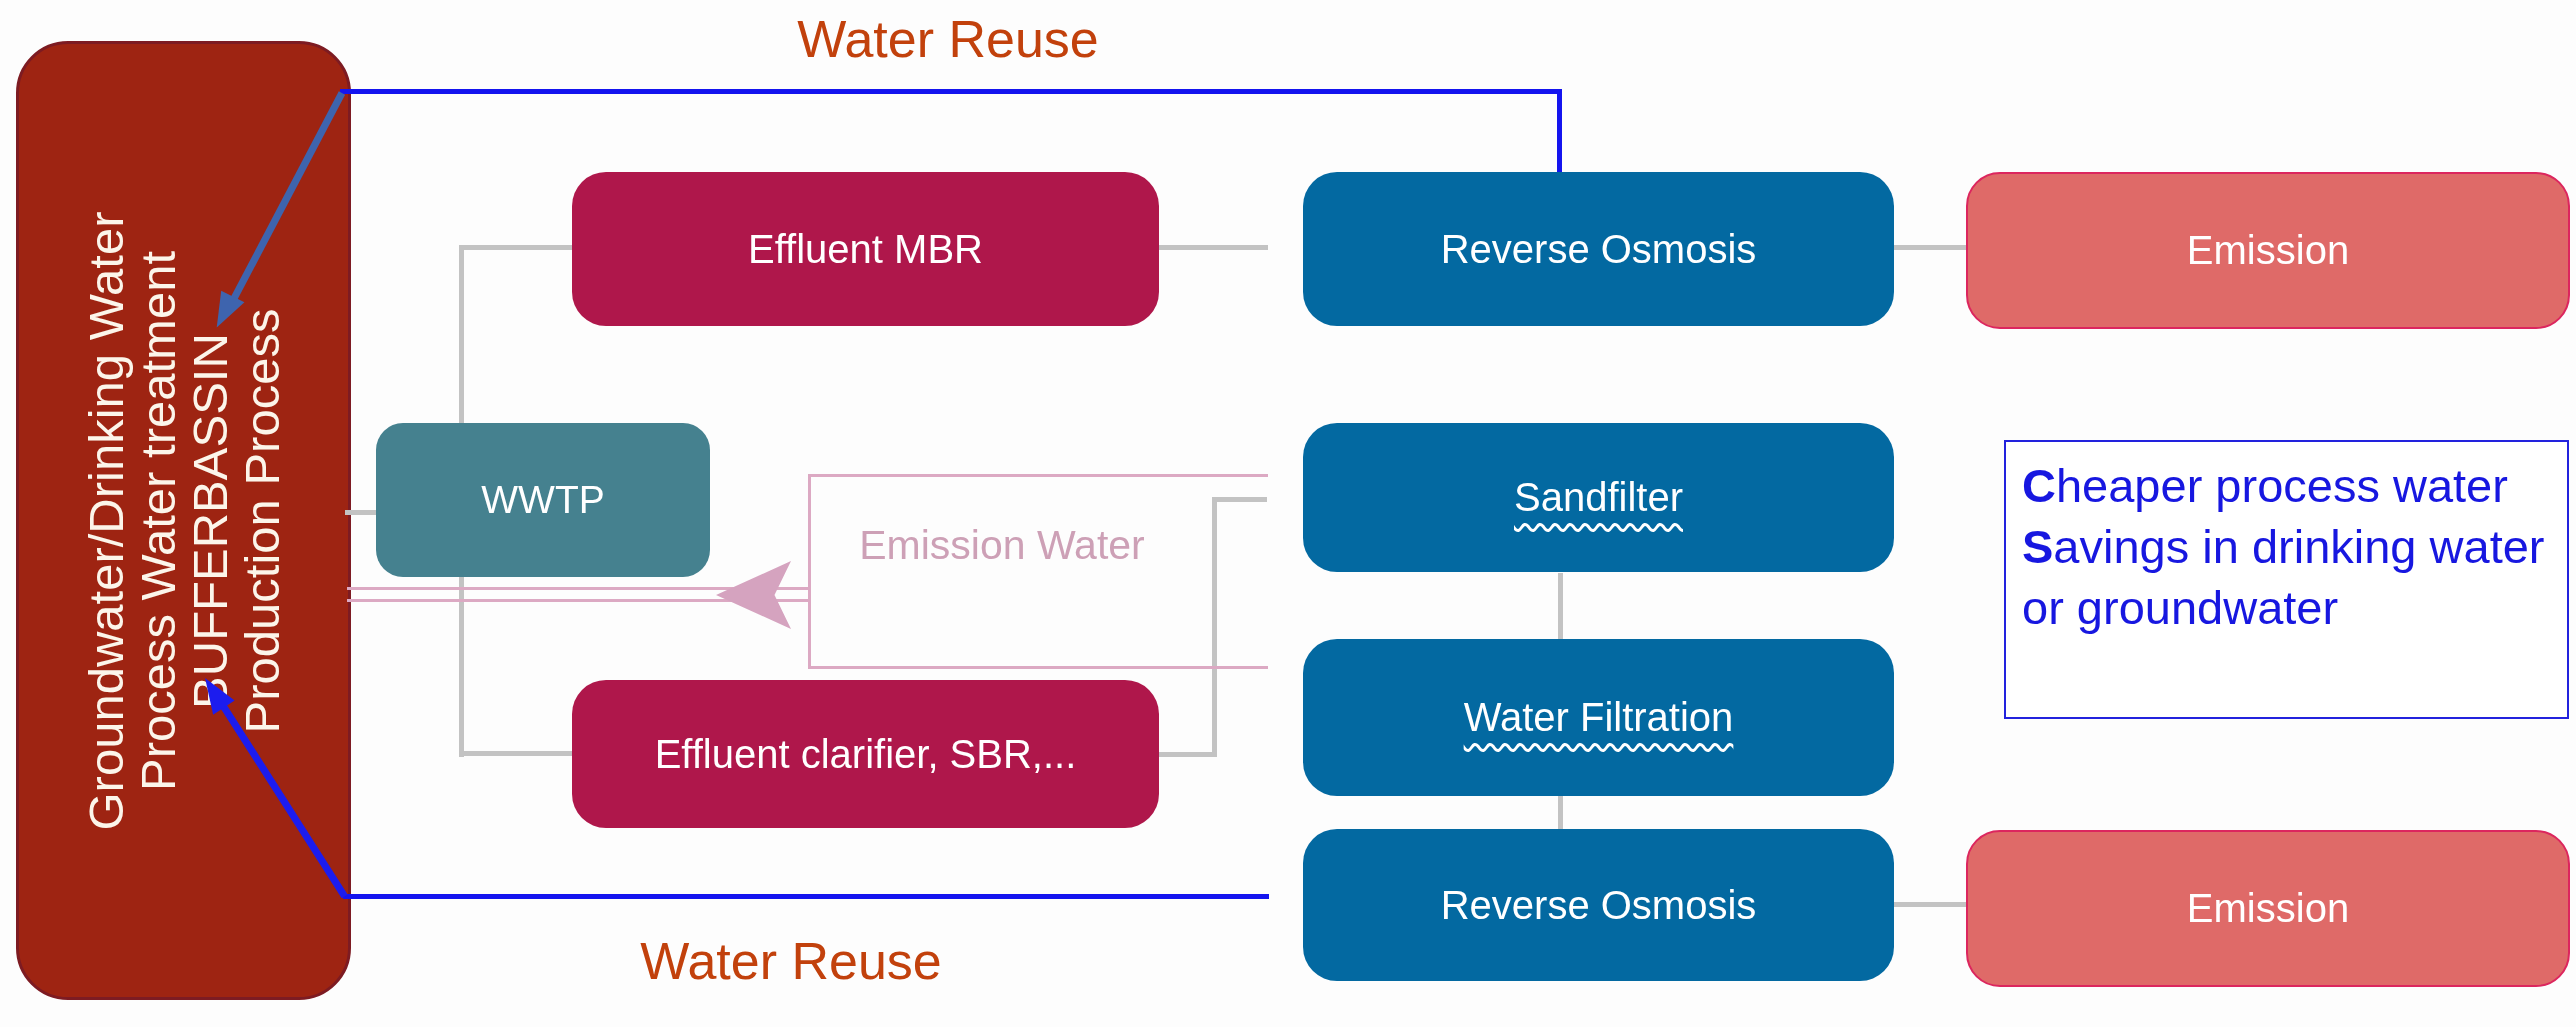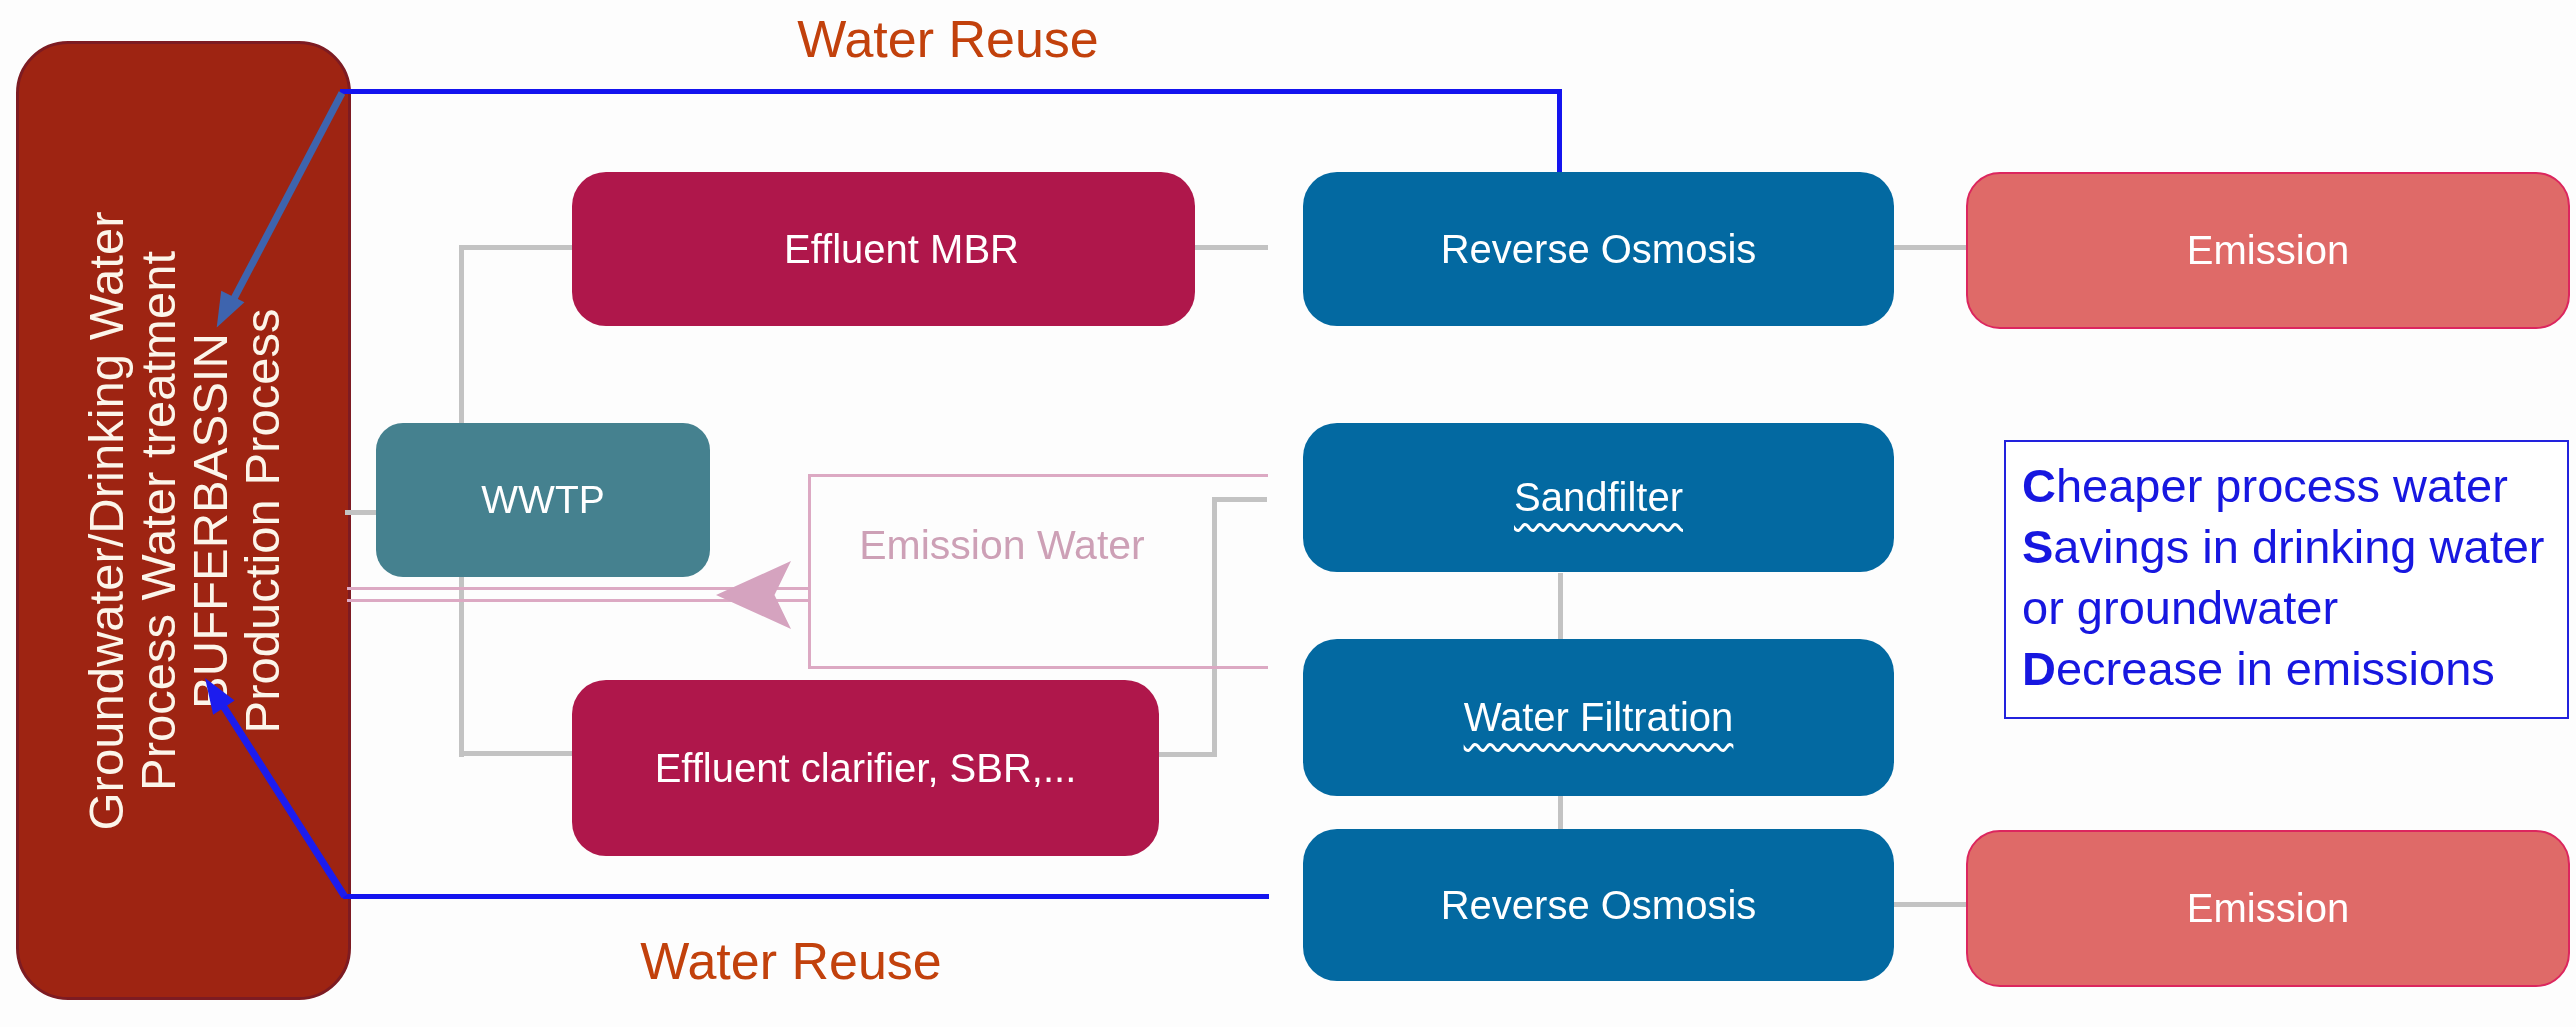--- a/index.html
+++ b/index.html
@@ -40,27 +40,27 @@
     color:#ffffff;font-size:40px;border-radius:34px;z-index:4;text-align:center;
   }
   .darkpink{background:#AF174B;}
   .brightpink{background:#0369a1;margin-left:37px;}
   .salmon{background:#DF6A68;border:2.7px solid #DC265E;}
   .teal{background:#45818F;border-radius:27px;font-size:39px;align-items:center;}
   .squiggle{
     text-decoration:underline wavy #ffffff 2.7px;
     text-underline-offset:11.6px;
   }
-  #box-effluent-mbr{left:572px;top:172px;width:587px;height:154px;padding-left:36px;}
+  #box-effluent-mbr{left:572px;top:172px;width:587px;height:154px;}
   #box-ro-top{left:1266px;top:172px;width:591px;height:154px;}
   #box-emission-top{left:1966px;top:172px;width:600px;height:153px;}
   #box-wwtp{left:376px;top:423px;width:334px;height:154px;}
   #box-sandfilter{left:1266px;top:423px;width:591px;height:149px;}
   #box-ultra{left:1266px;top:639px;width:591px;height:157px;}
-  #box-clarifier{left:572px;top:680px;width:587px;height:176px;}
+  #box-clarifier{left:572px;top:680px;width:587px;height:148px;}
   #box-ro-bottom{left:1266px;top:829px;width:591px;height:152px;}
   #box-emission-bottom{left:1966px;top:830px;width:600px;height:153px;}
 
   
   #rinsing-label{
     left:823px;top:522px;width:358px;text-align:center;
     color:#CDA0B6;font-size:41px;z-index:3;
   }
 
   
@@ -154,15 +154,14 @@
   <line x1="385" y1="1002" x2="246" y2="784" stroke="#1C1CEE" stroke-width="8"></line>
   <polygon points="229,758 238,799 262,783" fill="#1C1CEE"></polygon>
 </svg>
 
 <div class="abs water-reuse" id="water-reuse-top">Water Reuse</div>
 <div class="abs water-reuse" id="water-reuse-bottom">Water Reuse</div>
 
 <div class="abs" id="benefits-box">
   <p><b>C</b><span>heaper process water</span></p>
   <p><b>S</b><span>avings in drinking water or groundwater</span></p>
-  <p><b>D</b><span>ecrease in emissions</span></p>
 </div>
 
 
 </body></html>

